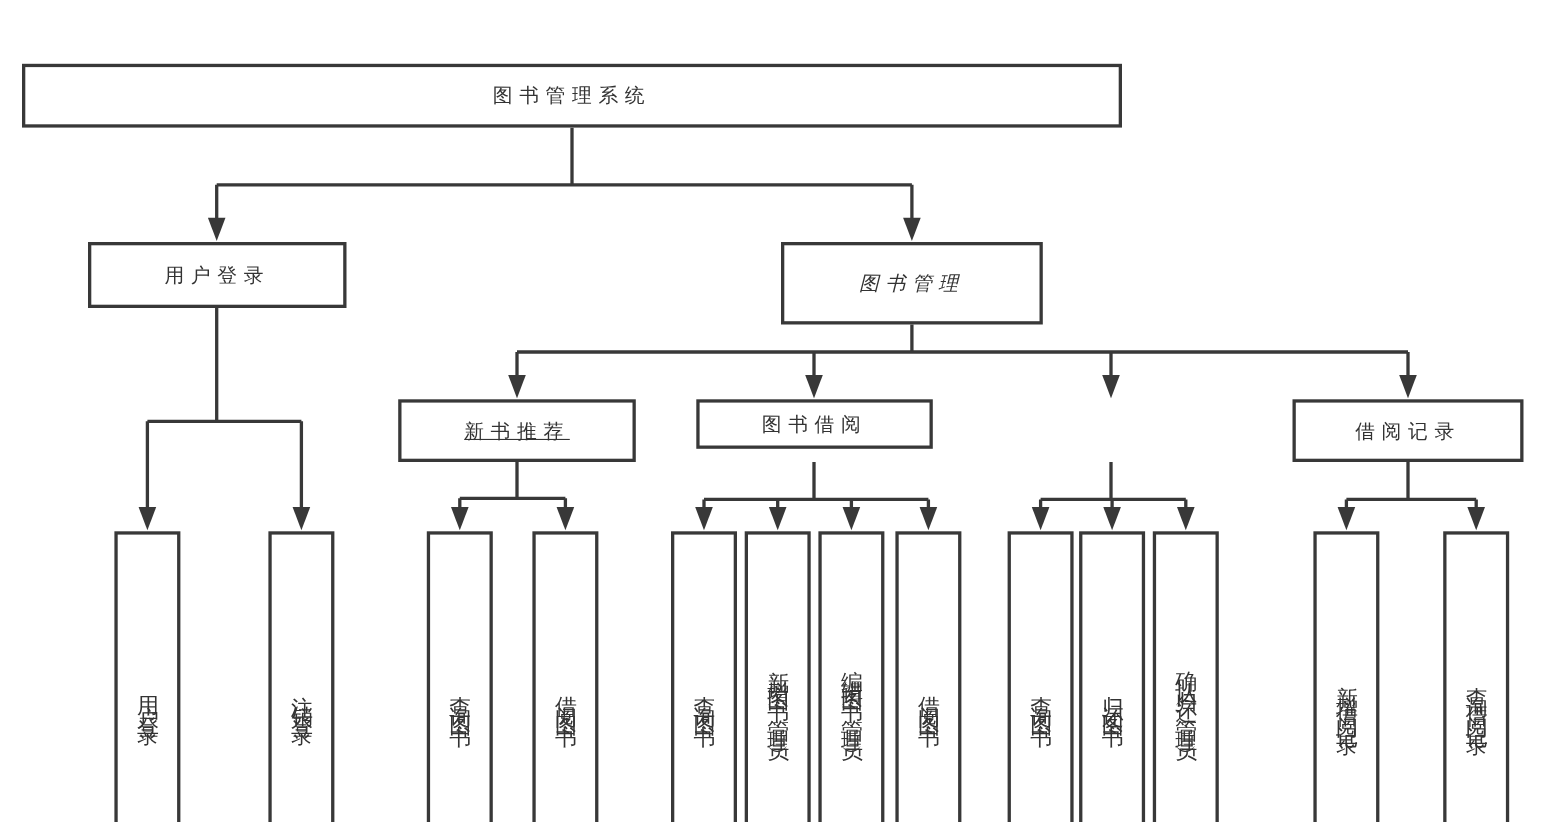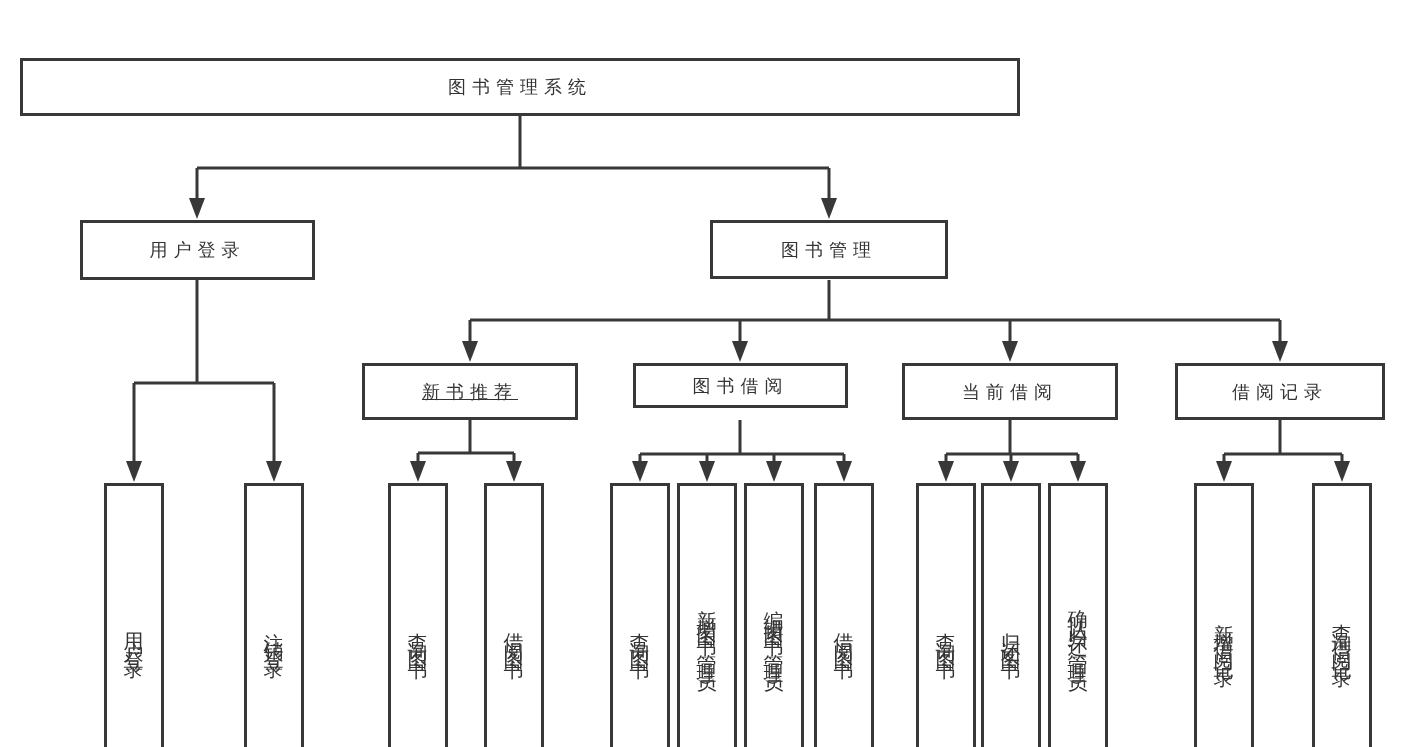--- a/index.html
+++ b/index.html
@@ -88,25 +88,24 @@
       <polygon points="1003,413 1019,413 1011,434"></polygon>
       <polygon points="1070,413 1086,413 1078,434"></polygon>
       <polygon points="1216,413 1232,413 1224,434"></polygon>
       <polygon points="1334,413 1350,413 1342,434"></polygon>
     </g>
   </svg>
 
   <div class="box hbox" style="left:20px; top:10px; width:1000px; height:58px;">图书管理系统</div>
 
   <div class="box hbox" style="left:80px; top:172px; width:235px; height:60px;">用户登录</div>
-  <div class="box hbox" style="left:710px; top:172px; width:238px; height:59px;">图书管理</div>
+  <div class="box hbox" style="left:710px; top:172px; width:238px; height:75px;font-style:italic;">图书管理</div>
 
   <div class="box hbox" style="left:362px; top:315px; width:216px; height:57px;text-decoration:underline;">新书推荐</div>
   <div class="box hbox" style="left:633px; top:315px; width:215px; height:45px;">图书借阅</div>
-  <div class="box hbox" style="left:902px; top:315px; width:216px; height:57px;">当前借阅</div>
   <div class="box hbox" style="left:1175px; top:315px; width:210px; height:57px;font-family:Liberation Serif, serif;">借阅记录</div>
 
   <div class="box vbox" style="left:104px; top:435px; width:60px; height:303px;">用户登录</div>
   <div class="box vbox" style="left:244px; top:435px; width:60px; height:303px;">注销登录</div>
 
   <div class="box vbox" style="left:388px; top:435px; width:60px; height:303px;">查询图书</div>
   <div class="box vbox" style="left:484px; top:435px; width:60px; height:303px;">借阅图书</div>
 
   <div class="box vbox" style="left:610px; top:435px; width:60px; height:303px;">查询图书</div>
   <div class="box vbox" style="left:677px; top:435px; width:60px; height:303px;">新增图书（管理员）</div>

